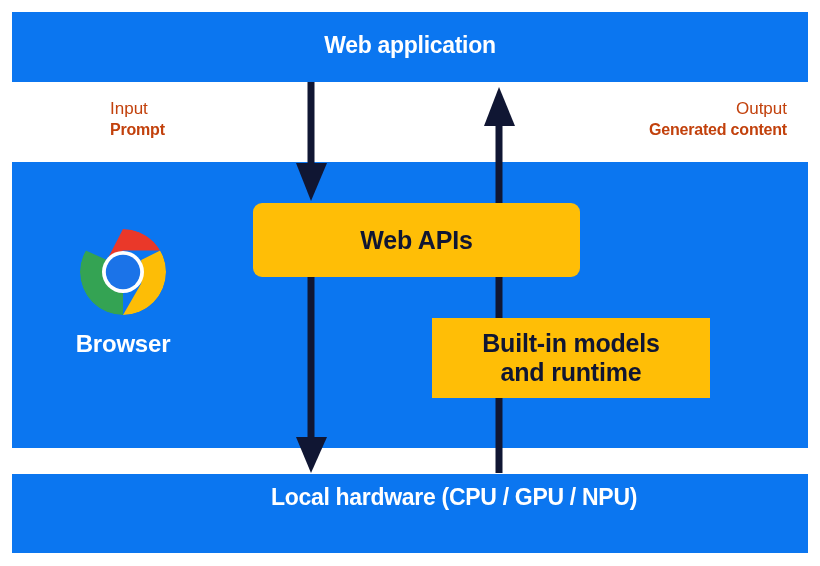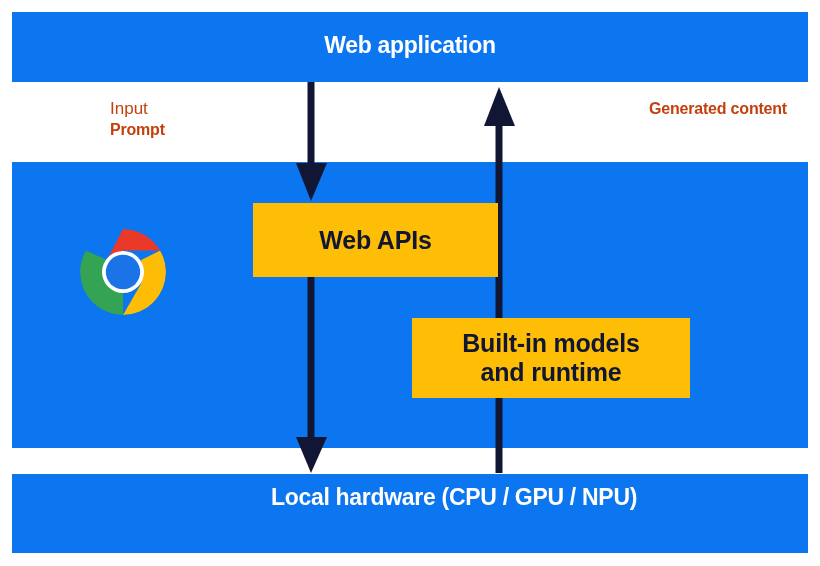--- a/index.html
+++ b/index.html
@@ -84,25 +84,26 @@
     align-items: center;
     justify-content: center;
     text-align: center;
     color: #101633;
     font-weight: 700;
     letter-spacing: -0.2px;
     box-sizing: border-box;
   }
   .box-web-apis {
     left: 253px; top: 203px;
-    width: 245px; height: 74px;
+    width: 327px; height: 74px;
     font-size: 25px;
+    border-radius: 9px;
   }
   .box-builtin-models {
-    left: 412px; top: 318px;
+    left: 432px; top: 318px;
     width: 278px; height: 80px;
     font-size: 25px;
     line-height: 1.18;
   }
 
   
   .browser-block {
     position: absolute;
     left: 52px;
     top: 228px;
@@ -149,20 +150,21 @@
         <path d="M44 1 A43 43 0 0 1 81.24 22.5 L44 22.5 L28 32 Z" fill="#ea3829"></path>
 
         <path d="M81.24 22.5 A43 43 0 0 1 44 87 L62.2 55.5 L62.2 32 Z" fill="#fdbd06"></path>
 
         <path d="M44 87 A43 43 0 0 1 6.76 22.5 L28 32 L44 55.5 Z" fill="#34a353"></path>
 
         <circle cx="44" cy="44" r="21" fill="#ffffff"></circle>
         <circle cx="44" cy="44" r="17.2" fill="#1b73e8"></circle>
       </g>
     </svg>
+    <span class="browser-caption">Browser</span>
   </div>
 
   <svg id="arrow-layer" viewBox="0 0 820 566">
 
     <g>
       <rect x="307.5" y="82" width="7" height="88" fill="#101633"></rect>
       <polygon points="296,163 327,163 311,201" fill="#101633"></polygon>
     </g>
 
     <g>
@@ -186,16 +188,17 @@
       <span>and runtime</span>
     </span>
   </div>
 
   <div class="io-label io-input">
     <span class="io-kind">Input</span>
     <span class="io-value">Prompt</span>
   </div>
 
   <div class="io-label io-output">
+    <span class="io-kind">Output</span>
     <span class="io-value">Generated content</span>
   </div>
 
 </div>
 
 </body></html>

